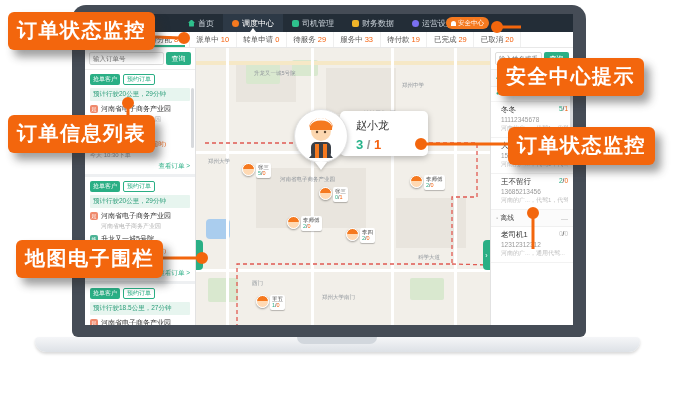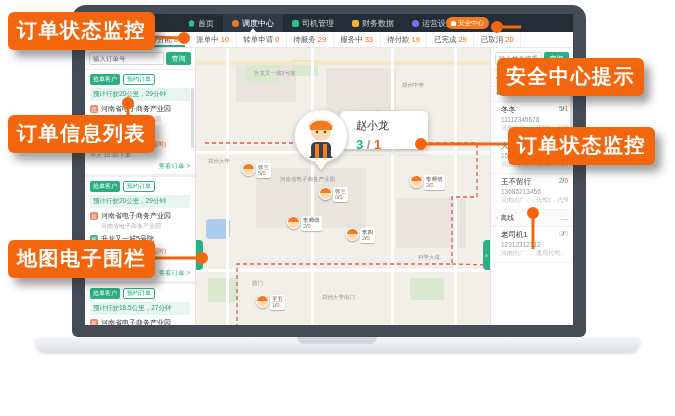--- a/index.html
+++ b/index.html
@@ -81,21 +81,21 @@
   .fence-svg, .overlay-svg { position:absolute; left:0; top:0; pointer-events:none; }
 
   .marker { position:absolute; display:flex; align-items:flex-start; gap:1px; }
   .m-avatar { width:13px; height:13px; border-radius:50%;
     background:linear-gradient(#f5791f 46%, #ffd9b3 46%); border:1.5px solid #fff;
     box-shadow:0 1px 2px rgba(0,0,0,.35); }
   .m-label { background:#fff; border-radius:2px; box-shadow:0 1px 1px rgba(0,0,0,.25);
     font-size:5.5px; line-height:1.15; padding:1px 2px; color:#444; white-space:nowrap; }
   .m-counts .g { color:#2aaf85; } .m-counts .r { color:#f5620f; }
 
-  .popup-box { position:absolute; left:144px; top:63px; width:88px; height:38px; background:#fff;
+  .popup-box { position:absolute; left:144px; top:63px; width:88px; height:45px; background:#fff;
     border-radius:5px; box-shadow:0 2px 6px rgba(0,0,0,.25); padding:7px 6px 6px 16px; z-index:6; }
   .popup-name { font-size:11px; color:#333; }
   .popup-counts { font-size:13px; font-weight:bold; margin-top:4px; }
   .popup-counts .g { color:#26b38a; } .popup-counts .s { color:#9a9a9a; } .popup-counts .r { color:#f5620f; }
   .popup-avatar { position:absolute; left:98px; top:61px; width:54px; height:54px; border-radius:50%;
     background:#fff; border:1px solid #e3e3e3; box-shadow:0 2px 5px rgba(0,0,0,.22);
     display:flex; align-items:center; justify-content:center; z-index:7; }
   .popup-pointer { position:absolute; left:119px; top:114px; z-index:7;
     border-left:6px solid transparent; border-right:6px solid transparent; border-top:8px solid #fff;
     filter:drop-shadow(0 2px 1px rgba(0,0,0,.15)); }
@@ -123,21 +123,21 @@
   .d-tags { font-size:6px; color:#bdbdbd; margin-top:1px; white-space:nowrap; overflow:hidden; }
 
   
   .callout { position:absolute; background:#f3660d; color:#fff; font-weight:bold; font-size:20px;
     letter-spacing:1.5px; padding:5px 9px 6px 9px; border-radius:6px; white-space:nowrap;
     box-shadow:6px 7px 9px rgba(45,45,45,.45); z-index:50; }
   .co-1 { left:8px;  top:12px; }
   .co-2 { left:497px; top:10px;margin-top:48px; }
   .co-3 { left:8px;  top:115px; }
   .co-4 { left:508px; top:127px; }
-  .co-5 { left:8px;  top:240px; }
+  .co-5 { left:16px;  top:240px; }
   .co-6 { left:517px; top:247px; }
   .leader-svg { position:absolute; left:0; top:0; z-index:45; pointer-events:none; }
 </style>
 </head>
 <body>
 
 <div class="stage">
 
   <div class="laptop-bezel"></div>
   <div class="laptop-base"></div>

